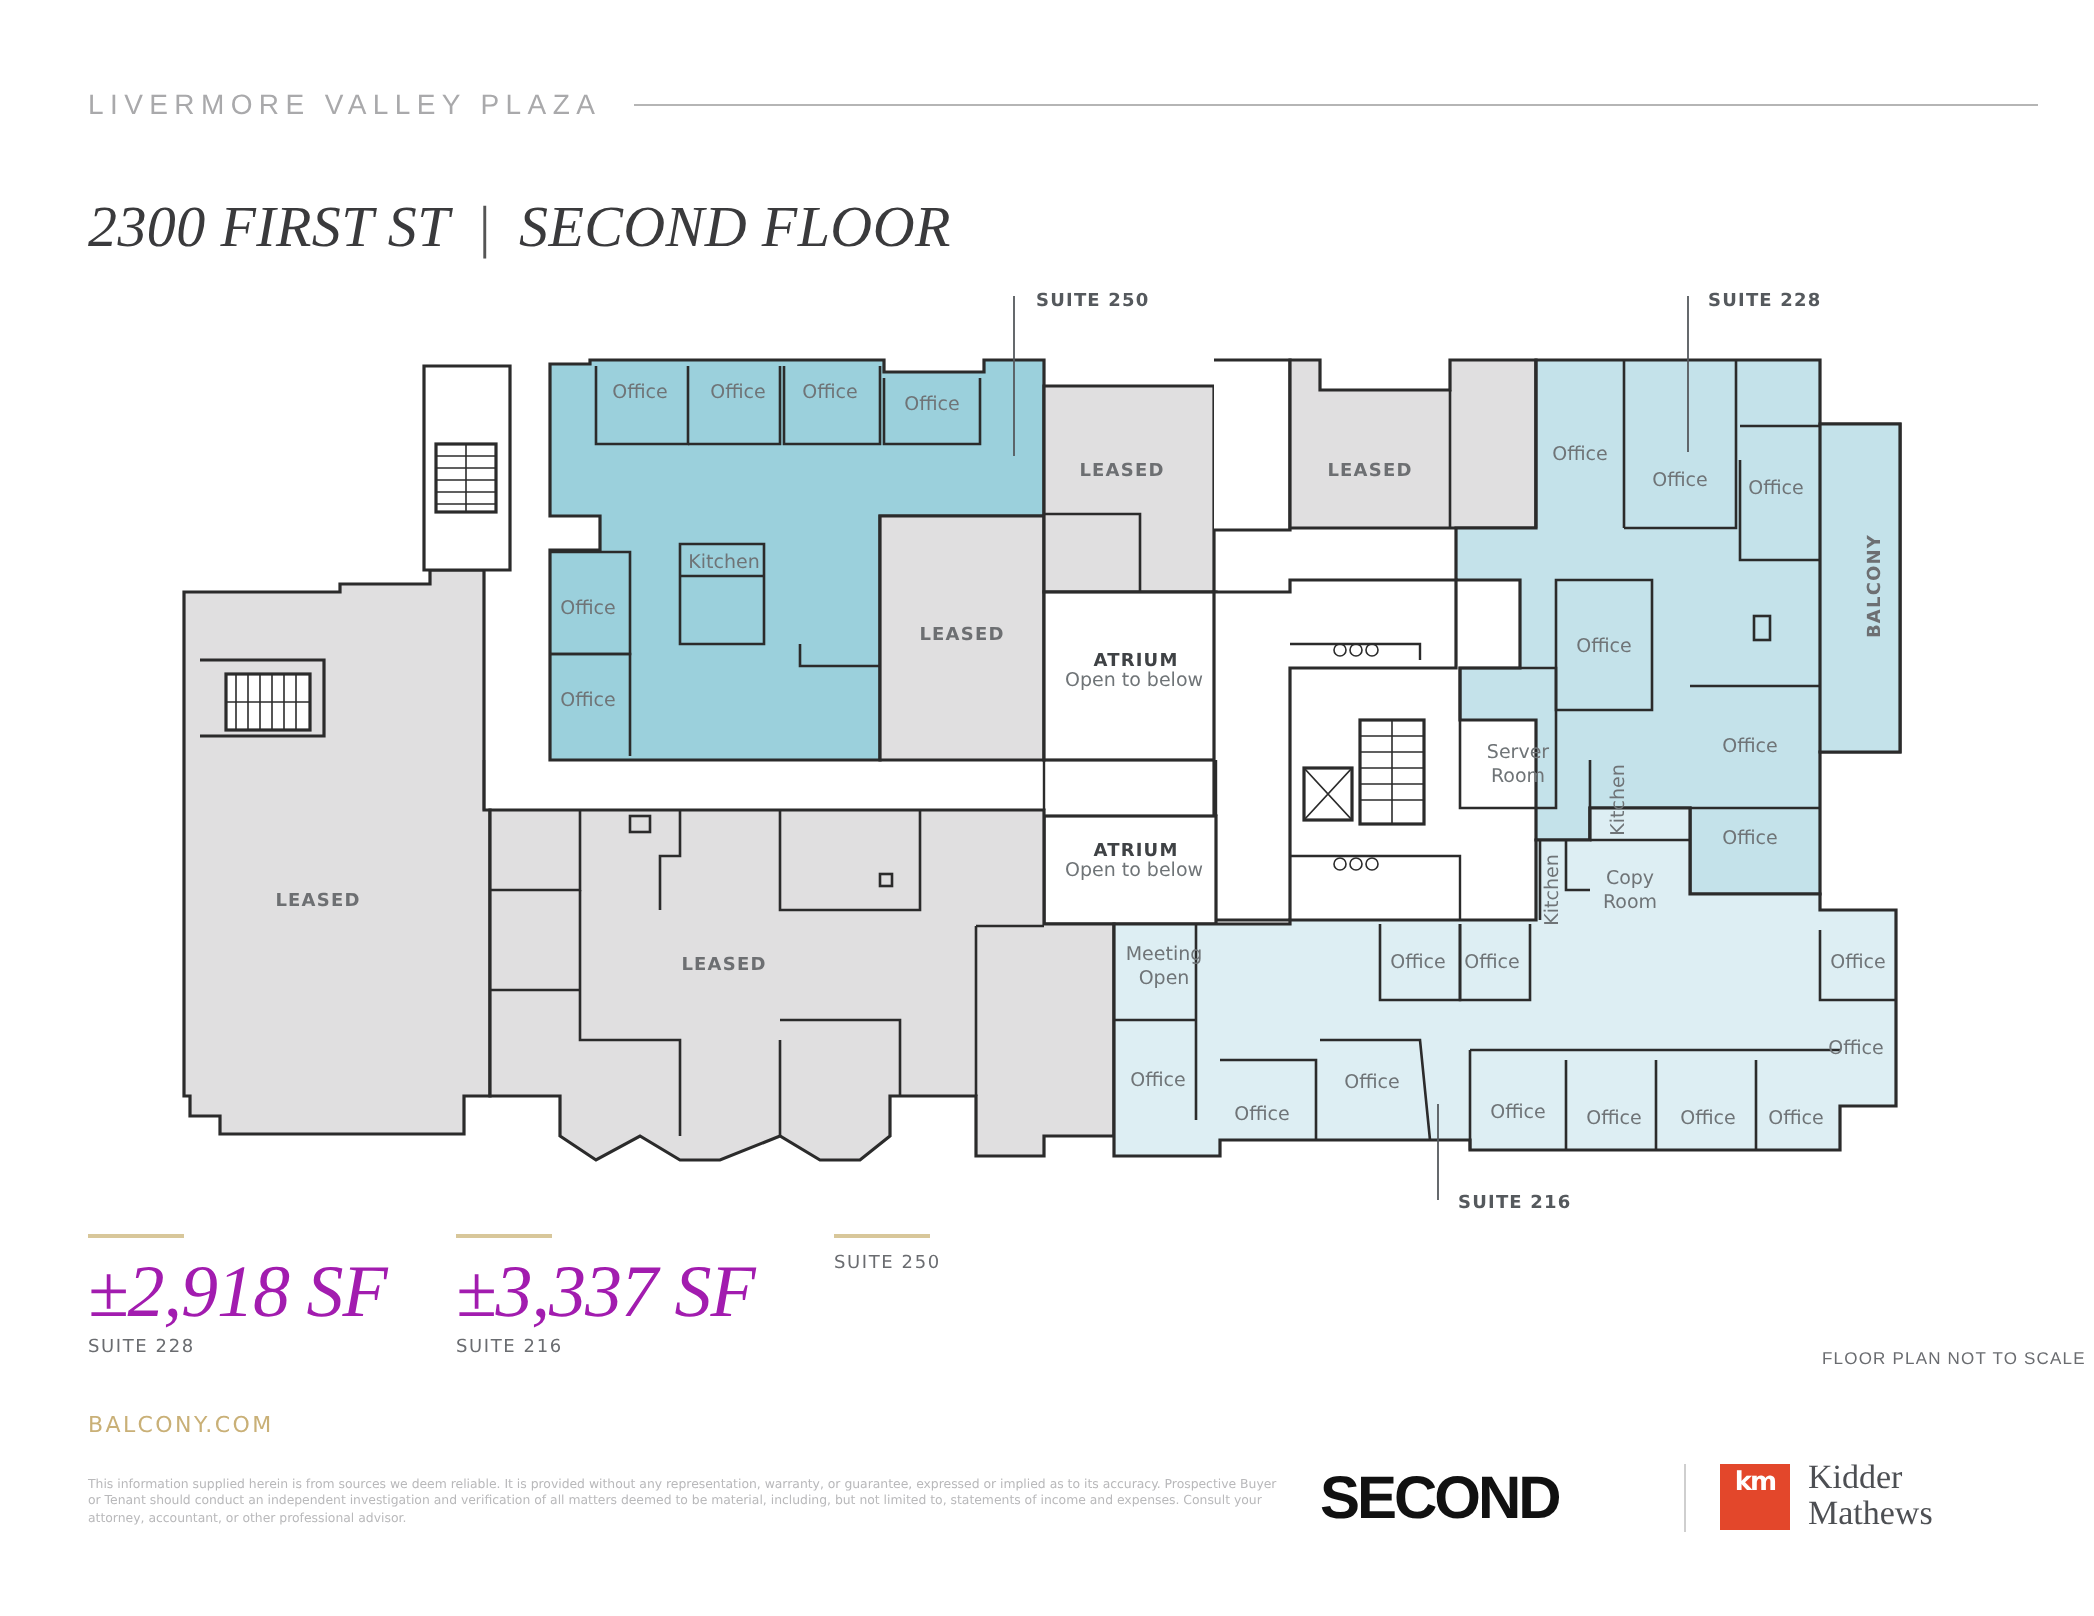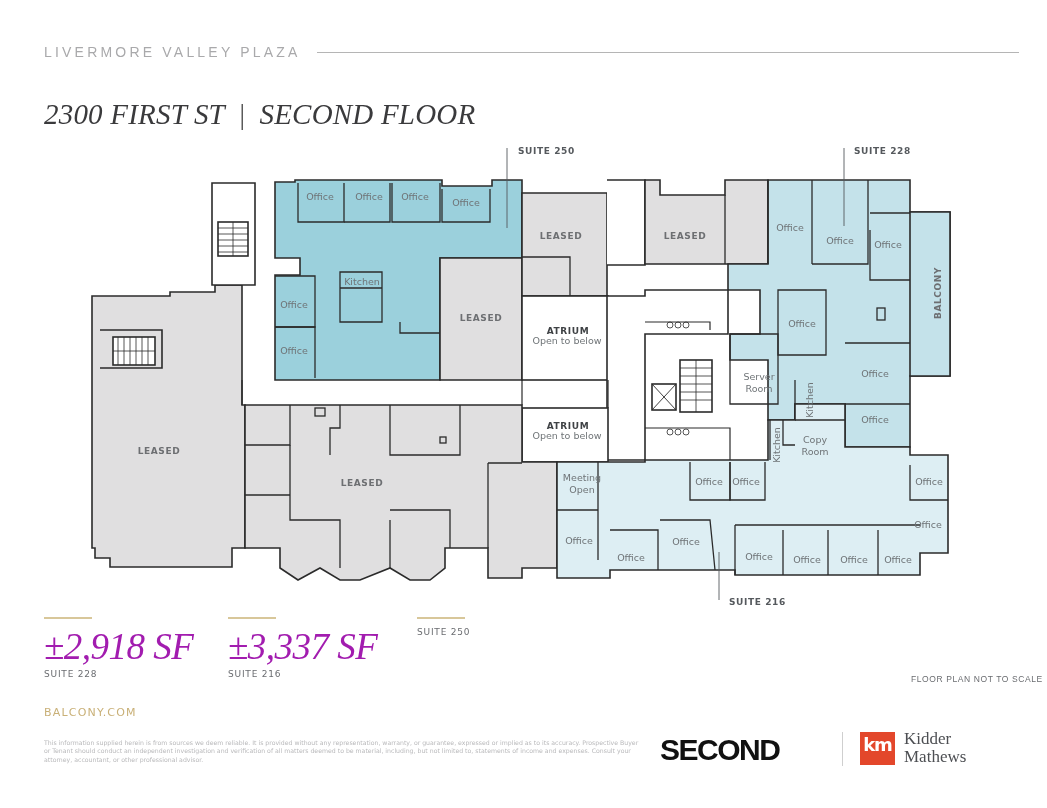--- a/index.html
+++ b/index.html
@@ -18,21 +18,21 @@
   .suite-tag { position:absolute; font-family:"DejaVu Sans", sans-serif; font-weight:bold; font-size:9px; color:#55595d; letter-spacing:0.6px; white-space:nowrap; }
   .stat { position:absolute; top:617px; }
   .stat .rule { width:48px; height:2px; background:#d8c79a; margin-bottom:8px; }
   .stat .sf { font-family:"Liberation Serif", serif; font-style:italic; font-size:37px; color:#a21caf; line-height:40px; white-space:nowrap; letter-spacing:-0.5px; }
   .stat .suite { font-family:"DejaVu Sans", sans-serif; font-size:9px; color:#6a6c70; letter-spacing:0.8px; margin-top:2px; }
   .notscale { position:absolute; left:863px; top:674px; font-family:Liberation Sans, sans-serif; font-size:8.5px; letter-spacing:0.6px; color:#6a6c70; white-space:nowrap;margin-left:48px; }
   .site { position:absolute; left:44px; top:706px; font-family:"DejaVu Sans", sans-serif; font-size:11px; letter-spacing:1.2px; color:#c9b077; }
   .disclaimer { position:absolute; left:44px; top:739px; width:600px; font-family:"DejaVu Sans", sans-serif; font-size:6.2px; color:#b9b9bb; line-height:8.4px; }
   .newmark { position:absolute; left:660px; top:733px; font-family:"Liberation Sans", sans-serif; font-weight:bold; font-size:30px; color:#111; letter-spacing:-1.5px; }
   .logo-sep { position:absolute; left:842px; top:732px; width:1px; height:34px; background:#cfcfcf; }
-  .km-box { position:absolute; left:860px; top:732px; width:35px; height:33px; background:#e3472b; color:#fff; font-family:"DejaVu Sans", sans-serif; font-size:18px; font-weight:bold; display:flex; align-items:flex-start; justify-content:center; padding-top:2px; box-sizing:border-box; letter-spacing:-1px; }
+  .km-box { position:absolute; left:860px; top:732px; width:35px; height:33px; background:#e3472b; color:#fff; font-family:"DejaVu Sans", sans-serif; font-size:13px; font-weight:bold; display:flex; align-items:flex-start; justify-content:center; padding-top:2px; box-sizing:border-box; letter-spacing:-1px; }
   .km-name { position:absolute; left:904px; top:730px; font-family:Liberation Serif, serif; font-size:17px; line-height:18px; color:#4d4f53; }
 </style>
 </head>
 <body>
 
 <div class="brand-row">
   <span class="brand">LIVERMORE VALLEY PLAZA</span>
   <span class="brand-rule"></span>
 </div>
 

